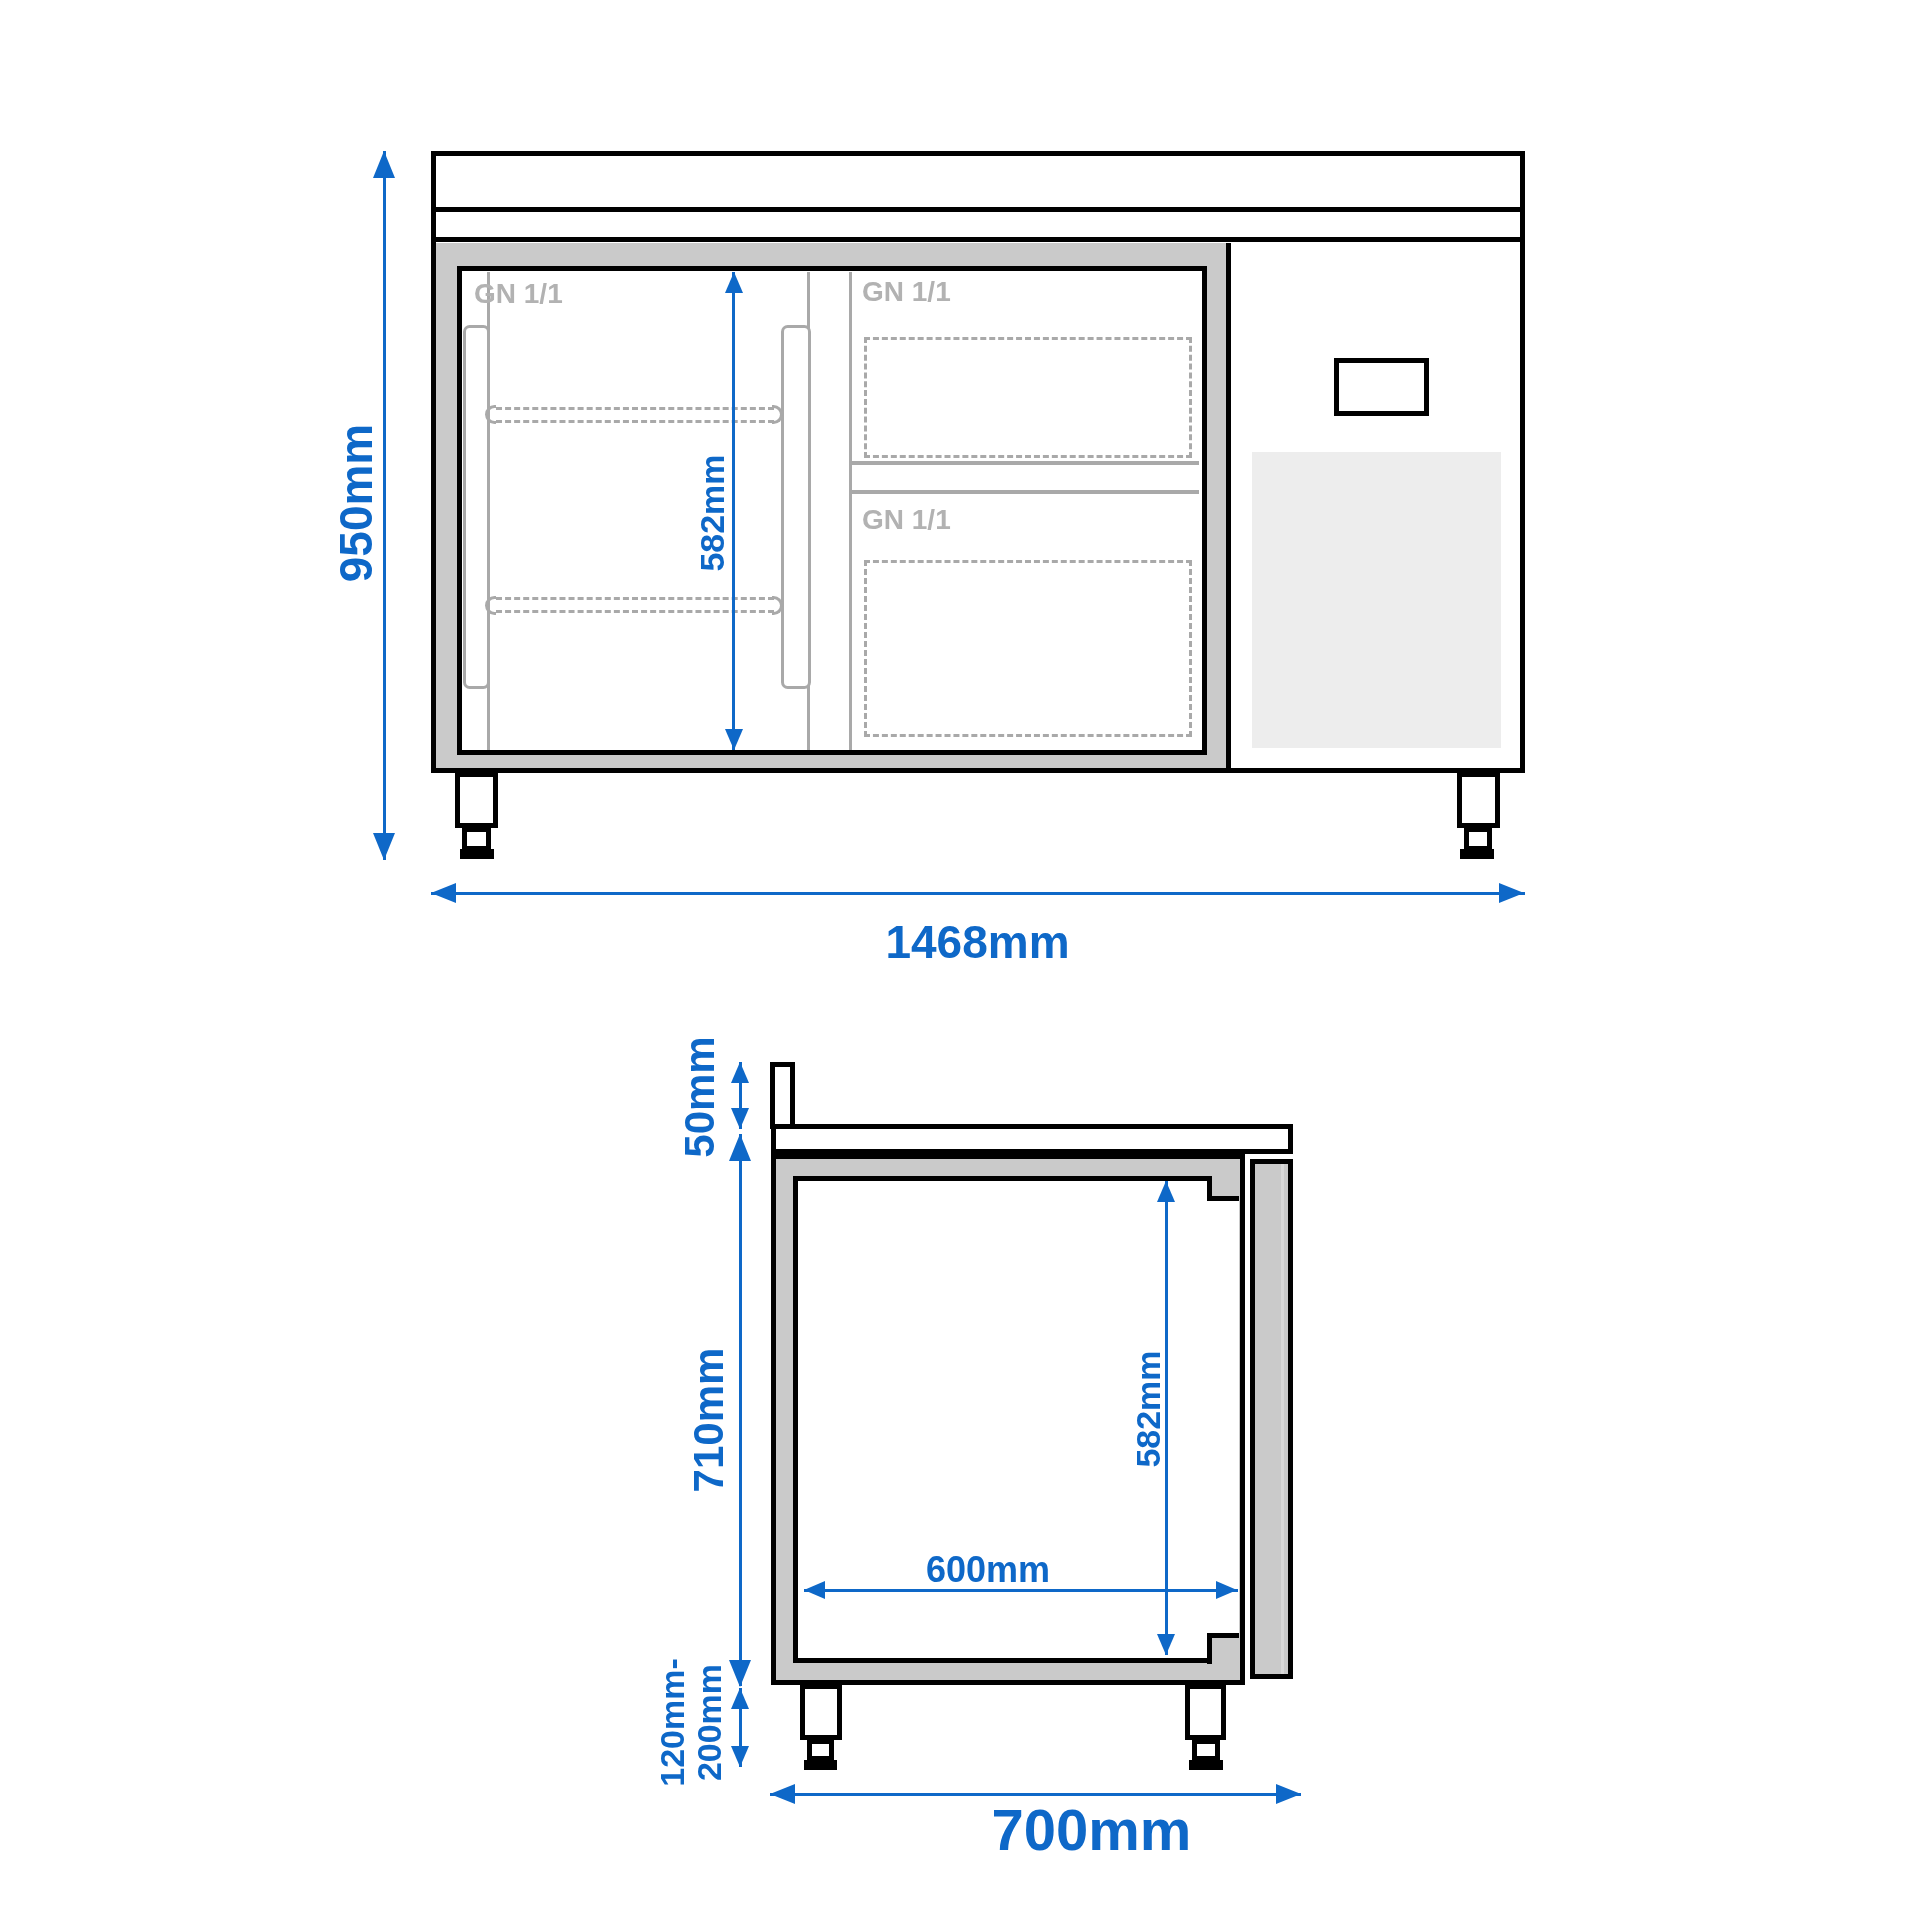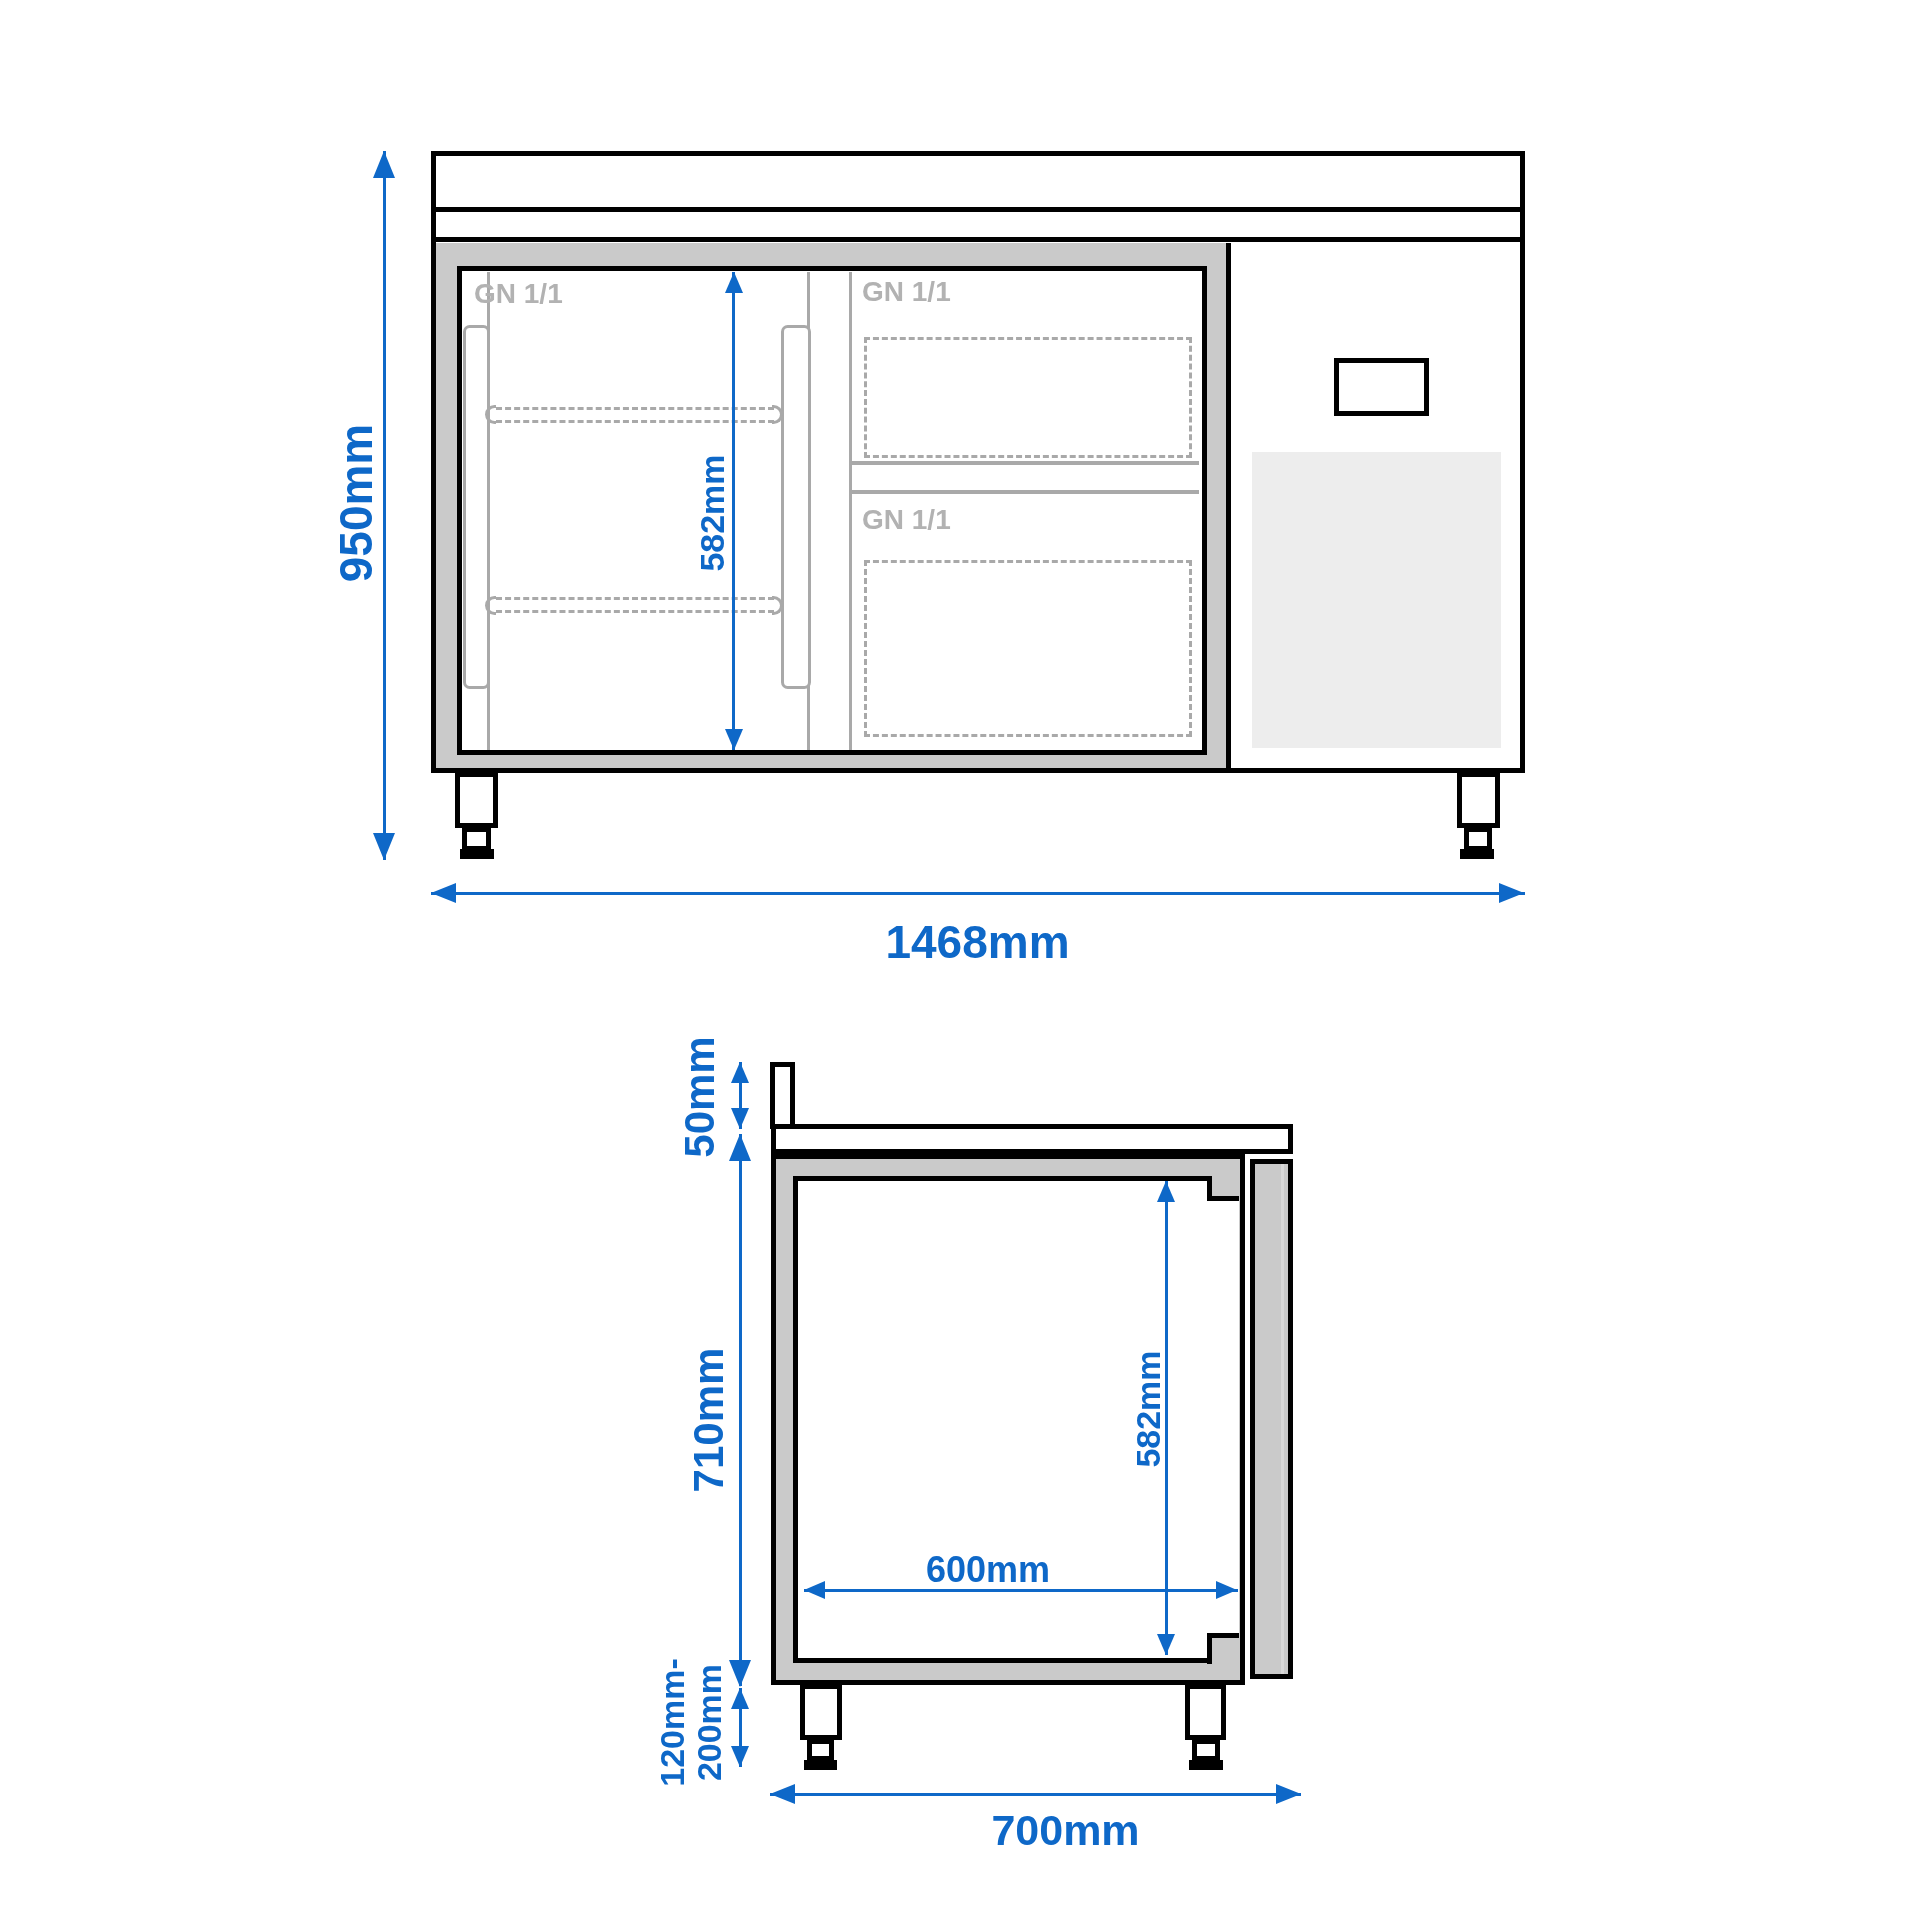--- a/index.html
+++ b/index.html
@@ -146,17 +146,17 @@
     <div class="tri sup" style="left:731px;top:1688px;"></div>
     <div class="tri sdown" style="left:731px;top:1746px;"></div>
     <div class="dim-label rot" style="left:609px;top:1685px;width:164px;height:75px;line-height:37px;font-size:34px;">
       <div>120mm-</div>
       <div>200mm</div>
     </div>
 
     <div class="dimline" style="left:770px;top:1793px;width:531px;height:3px;"></div>
     <div class="tri left" style="left:770px;top:1784px;"></div>
     <div class="tri right" style="left:1276px;top:1784px;"></div>
-    <div class="dim-label" style="left:916px;top:1807px;width:299px;height:46px;line-height:46px;font-size:43px;">700mm</div>
+    <div class="dim-label" style="left:942px;top:1807px;width:299px;height:46px;line-height:46px;font-size:58px;">700mm</div>
   </div>
 
 </div>
 
 
 </body></html>

